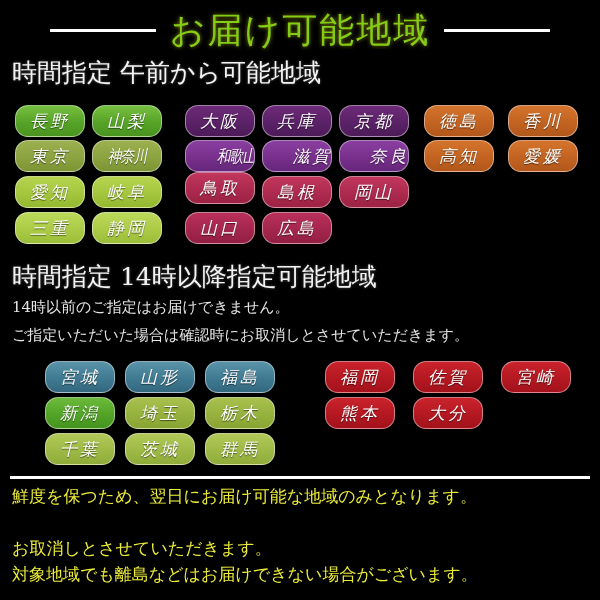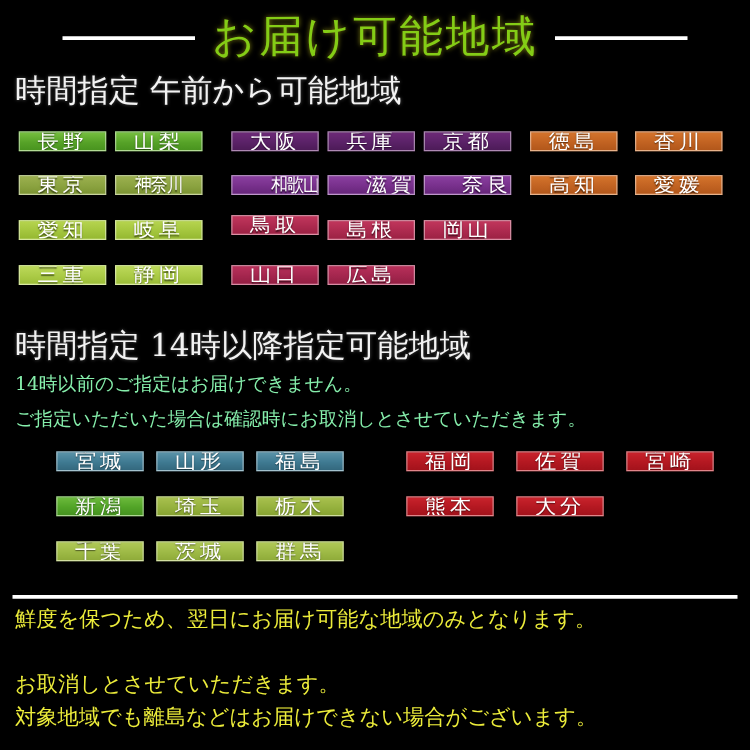--- a/index.html
+++ b/index.html
@@ -27,35 +27,36 @@
   }
 
   
   .sec-head{
     position:absolute;left:12px;color:#f3f3f3;
     font-size:25px;line-height:30px;white-space:nowrap;
     font-family:"DejaVu Serif","Liberation Serif",serif;
     text-shadow:0 0 3px rgba(255,255,255,.35);
   }
   .sub-note{
-    position:absolute;left:12px;color:#86efac;
+    position:absolute;left:12px;color:#e5e5e5;
     font-size:15px;line-height:22px;white-space:nowrap;
     font-family:"DejaVu Serif","Liberation Serif",serif;
   }
 
   
   .badge{
-    position:absolute;width:70px;height:16px;border-radius:0;
+    position:absolute;width:70px;height:32px;border-radius:13px;
     display:flex;align-items:center;justify-content:center;
     color:#ffffff;font-size:17px;line-height:28px;white-space:nowrap;
     font-family:"DejaVu Sans","Liberation Sans",sans-serif;
     box-sizing:border-box;
     border:1px solid rgba(255,255,255,.45);
     text-shadow:0 1px 1px rgba(0,0,0,.55);
     overflow:hidden;
+    font-style:italic;
   }
   .badge > span{display:block;transform-origin:center center;}
   .badge.c3 > span{letter-spacing:-1px;transform:scaleX(.80);}
   .badge.c2 > span{letter-spacing:3px;}
 
   
   .g-green1{background:linear-gradient(180deg,#76bf3f 0%,#57a328 55%,#49941f 100%);}
   .g-green2{background:linear-gradient(180deg,#9cb04f 0%,#8ba340 55%,#7c9433 100%);}
   .g-green3{background:linear-gradient(180deg,#b6d44f 0%,#a4c63e 55%,#95b831 100%);}
   .g-green4{background:linear-gradient(180deg,#bcd95a 0%,#abcb46 55%,#9cbd38 100%);}

